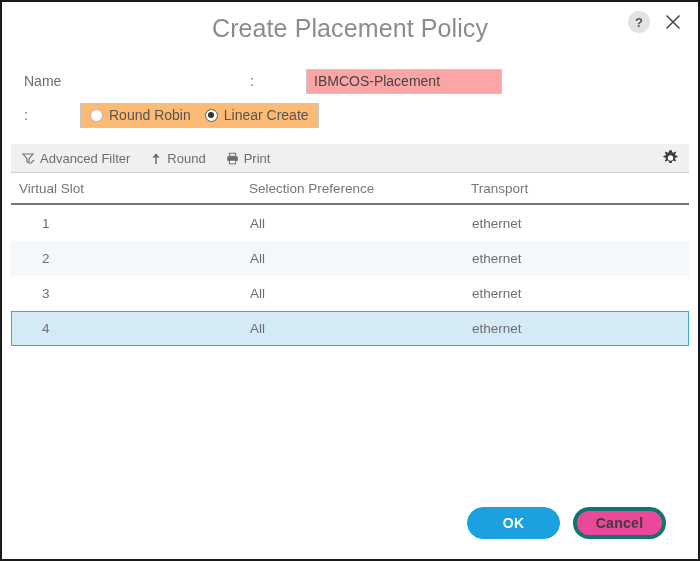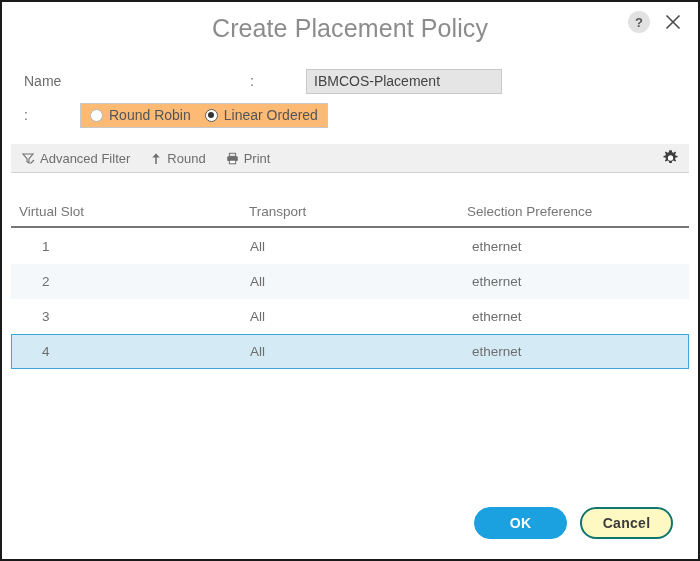--- a/index.html
+++ b/index.html
@@ -94,21 +94,21 @@
     font-size: 14px;
     color: #6b6b6b;
     width: 16px;
     flex: none;
   }
   .text-input {
     width: 196px;
     height: 25px;
     box-sizing: border-box;
     border: 1px solid #c8c8c8;
-    background: #e5e5e5;
+    background: #fca5a5;
     font-family: "Liberation Sans", sans-serif;
     font-size: 14px;
     color: #444444;
     padding: 0 7px;
     outline: none;
   }
   .radio-group {
     display: flex;
     align-items: center;
     height: 25px;
@@ -189,21 +189,20 @@
     align-items: center;
   }
 
   
   .grid-head {
     display: flex;
     align-items: center;
     height: 30px;
     border-bottom: 2px solid #767676;
     padding-left: 8px;
-    margin-top: 23px;
   }
   .grid-head .cell {
     font-size: 13.5px;
     color: #767676;
   }
   .cell.c1 { width: 230px; flex: none; }
   .cell.c2 { width: 222px; flex: none; }
   .cell.c3 { flex: 1; }
 
   .grid-body { padding-top: 1px; }
@@ -223,21 +222,21 @@
   }
   .grid-row .cell {
     font-size: 13.5px;
     color: #6e6e6e;
   }
   .grid-row .cell.c1 { padding-left: 22px; width: 208px; }
 
   
   .footer {
     position: absolute;
-    right: 25px;
+    right: 32px;
     bottom: 20px;
     display: flex;
     align-items: center;
     gap: 13px;
   }
   .btn {
     height: 32px;
     min-width: 93px;
     border-radius: 16px;
     font-family: "Liberation Sans", sans-serif;
@@ -249,23 +248,23 @@
     cursor: pointer;
     box-sizing: border-box;
     letter-spacing: 0.3px;
   }
   .btn-primary {
     background: #1ba0e0;
     color: #ffffff;
     border: 1px solid #1ba0e0;
   }
   .btn-secondary {
-    background: #fef9c3;
+    background: #ec4899;
     color: #3c3c3c;
-    border: 2px solid #0f766e;
+    border: 4px solid #0f766e;
   }
 </style>
 </head>
 <body>
 
 <div class="screen">
 
   <div class="titlebar">
     <div class="dialog-title">Create Placement Policy</div>
     <div class="title-actions">
@@ -289,21 +288,21 @@
 
     <div class="form-row">
       <div class="form-colon">:</div>
       <div class="radio-group">
         <div class="radio-opt">
           <span class="radio-dot"></span>
           <span class="radio-label">Round Robin</span>
         </div>
         <div class="radio-opt">
           <span class="radio-dot checked"></span>
-          <span class="radio-label">Linear Ordered</span>
+          <span class="radio-label">Linear Create</span>
         </div>
       </div>
     </div>
 
   </div>
 
   <div class="grid-wrap">
 
     <div class="toolbar">
 
@@ -342,22 +341,22 @@
         <svg width="17" height="17" viewBox="0 0 20 20">
           <path fill="#3f3f3f" d="M10 0.8 l1.5 0 0.45 2.3 a6.6 6.6 0 0 1 1.65 0.68 l1.95-1.3 1.06 1.06 -1.3 1.95 a6.6 6.6 0 0 1 0.68 1.65 l2.3 0.45 0 1.5 -2.3 0.45 a6.6 6.6 0 0 1 -0.68 1.65 l1.3 1.95 -1.06 1.06 -1.95-1.3 a6.6 6.6 0 0 1 -1.65 0.68 l-0.45 2.3 -1.5 0 -1.5 0 -0.45-2.3 a6.6 6.6 0 0 1 -1.65-0.68 l-1.95 1.3 -1.06-1.06 1.3-1.95 a6.6 6.6 0 0 1 -0.68-1.65 l-2.3-0.45 0-1.5 2.3-0.45 a6.6 6.6 0 0 1 0.68-1.65 l-1.3-1.95 1.06-1.06 1.95 1.3 a6.6 6.6 0 0 1 1.65-0.68 l0.45-2.3 z"></path>
           <circle cx="10" cy="10" r="3.1" fill="#ffffff"></circle>
         </svg>
       </div>
 
     </div>
 
     <div class="grid-head">
       <div class="cell c1">Virtual Slot</div>
+      <div class="cell c2">Selection Preference</div>
       <div class="cell c3">Transport</div>
-      <div class="cell c2">Selection Preference</div>
     </div>
 
     <div class="grid-body">
 
       <div class="grid-row">
         <div class="cell c1">1</div>
         <div class="cell c2">All</div>
         <div class="cell c3">ethernet</div>
       </div>
 

